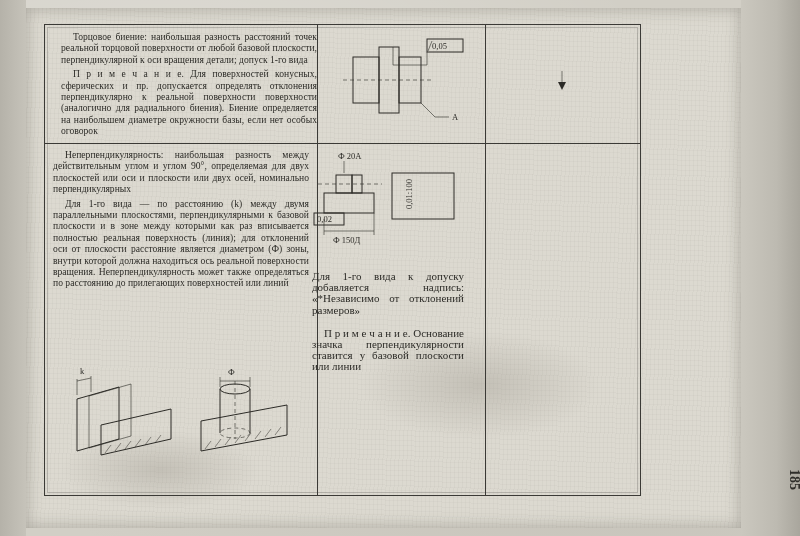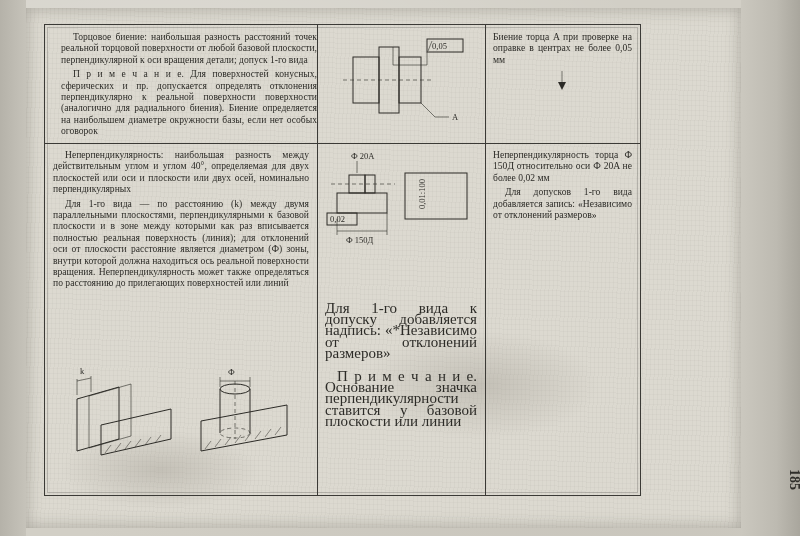--- a/index.html
+++ b/index.html
@@ -191,29 +191,28 @@
         <line x1="96" y1="17" x2="96" y2="30" class="thin"></line>
         <line x1="96" y1="30" x2="62" y2="30" class="thin"></line>
         <line x1="62" y1="30" x2="62" y2="12" class="thin"></line>
         <text class="lbl" x="101" y="14">0,05</text>
 
         <line x1="97" y1="16" x2="101" y2="6" class="thin"></line>
       </svg>
     </div>
 
     <div class="cell" style="left:440px; top:0; width:155px; height:118px;">
-      <p class="noind">Биение торца A при проверке на оправке в центрах не более 0,05 мм</p>
       <svg class="dw" style="left:62px; top:46px;" width="30" height="22" viewBox="0 0 30 22">
         <line x1="15" y1="0" x2="15" y2="16" class="thin"></line>
         <path d="M11 11 L15 19 L19 11 Z" fill="#2c2b27" stroke="none"></path>
       </svg>
     </div>
 
     <div class="cell" style="left:0; top:118px; width:272px; height:352px;">
-      <p>Неперпендикулярность: наибольшая разность между действительным углом и углом 40°, определяемая для двух плоскостей или оси и плоскости или двух осей, номинально перпендикулярных</p>
+      <p>Неперпендикулярность: наибольшая разность между действительным углом и углом 90°, определяемая для двух плоскостей или оси и плоскости или двух осей, номинально перпендикулярных</p>
       <p>Для 1-го вида — по расстоянию (k) между двумя параллельными плоскостями, перпендикулярными к базовой плоскости и в зоне между которыми как раз вписывается полностью реальная поверхность (линия); для отклонений оси от плоскости расстояние является диаметром (Ф) зоны, внутри которой должна находиться ось реальной поверхности вращения. Неперпендикулярность может также определяться по расстоянию до прилегающих поверхностей или линий</p>
 
       <svg class="dw" style="left:26px; top:222px;" width="108" height="92" viewBox="0 0 108 92">
 
         <path d="M6 34 L48 22 L48 74 L6 86 Z" class="stroke"></path>
         <path d="M18 31 L60 19 L60 71 L18 83 Z" class="thin"></path>
 
         <path d="M30 60 L100 44 L100 74 L30 90 Z" class="stroke"></path>
 
         <line x1="34" y1="88" x2="40" y2="80" class="hatch"></line>
@@ -247,21 +246,21 @@
         <line x1="70" y1="72" x2="76" y2="64" class="hatch"></line>
         <line x1="80" y1="70" x2="86" y2="62" class="hatch"></line>
 
         <line x1="25" y1="12" x2="25" y2="22" class="thin"></line>
         <line x1="55" y1="12" x2="55" y2="22" class="thin"></line>
         <line x1="25" y1="16" x2="55" y2="16" class="thin"></line>
         <text class="lbl" x="33" y="10">Ф</text>
       </svg>
     </div>
 
-    <div class="cell" style="left:272px; top:118px; width:168px; height:352px; padding:4px 6px;">
+    <div class="cell" style="left:259px; top:118px; width:168px; height:352px; padding:4px 6px;">
       <svg class="dw" style="left:4px; top:4px;" width="160" height="108" viewBox="0 0 160 108">
 
         <rect x="28" y="28" width="16" height="18" class="stroke"></rect>
         <rect x="44" y="28" width="10" height="18" class="stroke"></rect>
         <rect x="16" y="46" width="50" height="20" class="stroke"></rect>
         <line x1="10" y1="37" x2="74" y2="37" class="dash"></line>
 
         <text class="lbl" x="30" y="12">Ф 20A</text>
         <line x1="36" y1="14" x2="36" y2="26" class="thin"></line>
 
@@ -269,28 +268,24 @@
         <text class="lbl" x="9" y="75">0,02</text>
 
         <line x1="16" y1="72" x2="16" y2="88" class="thin"></line>
         <line x1="66" y1="66" x2="66" y2="88" class="thin"></line>
         <line x1="16" y1="84" x2="66" y2="84" class="thin"></line>
         <text class="lbl" x="25" y="96">Ф 150Д</text>
 
         <rect x="84" y="26" width="62" height="46" class="stroke"></rect>
         <text class="lbl" x="104" y="62" transform="rotate(-90 104 62)">0,01:100</text>
       </svg>
-      <div style="position:absolute; left:8px; top:128px; width:152px; font-size:15px; line-height:11.2px; text-align:justify;margin-top:32px;">
+      <div style="position:absolute; left:8px; top:128px; width:152px; font-size:11px; line-height:11.2px; text-align:justify;">
         <p class="noind">Для 1-го вида к допуску добавляется надпись: «*Независимо от отклонений размеров»</p>
         <p style="margin-top:12px;">П р и м е ч а н и е. Основание значка перпендикулярности ставится у базовой плоскости или линии</p>
       </div>
     </div>
 
-    <div class="cell" style="left:440px; top:118px; width:155px; height:352px;">
-      <p class="noind">Неперпендикулярность торца Ф 150Д относительно оси Ф 20A не более 0,02 мм</p>
-      <p>Для допусков 1-го вида добавляется запись: «Независимо от отклонений размеров»</p>
-    </div>
   </div>
 
   <div class="sidetitle">Отклонения формы и взаимного расположения поверхностей</div>
   <div class="pagenum">185</div>
 
 </div>
 
 </body></html>

